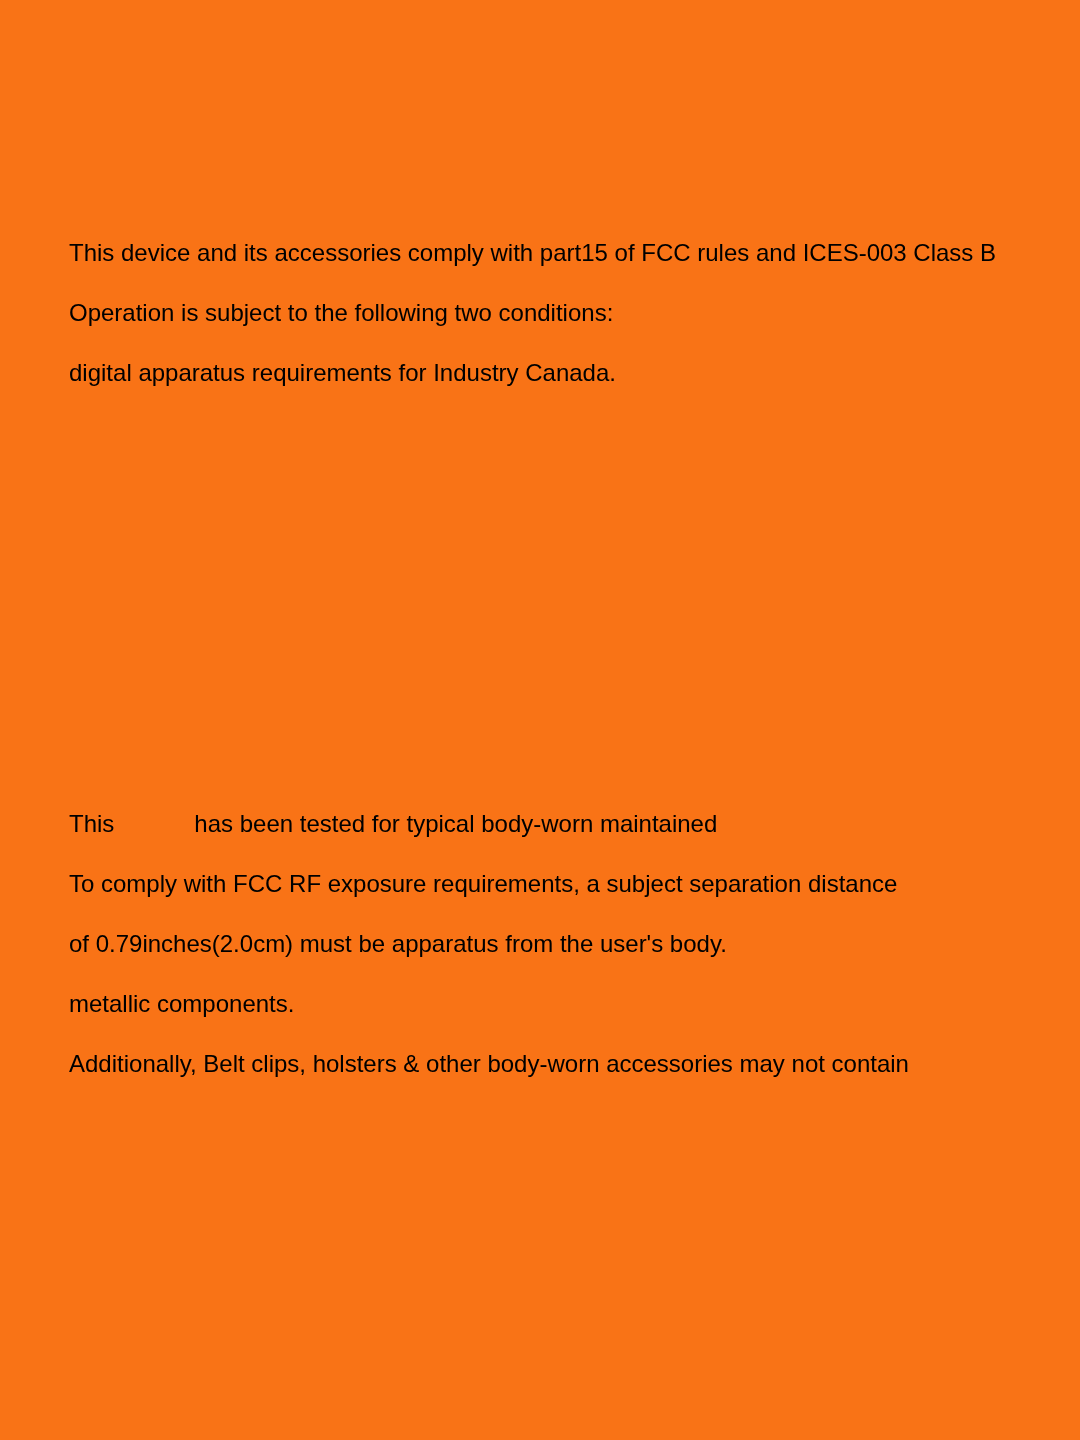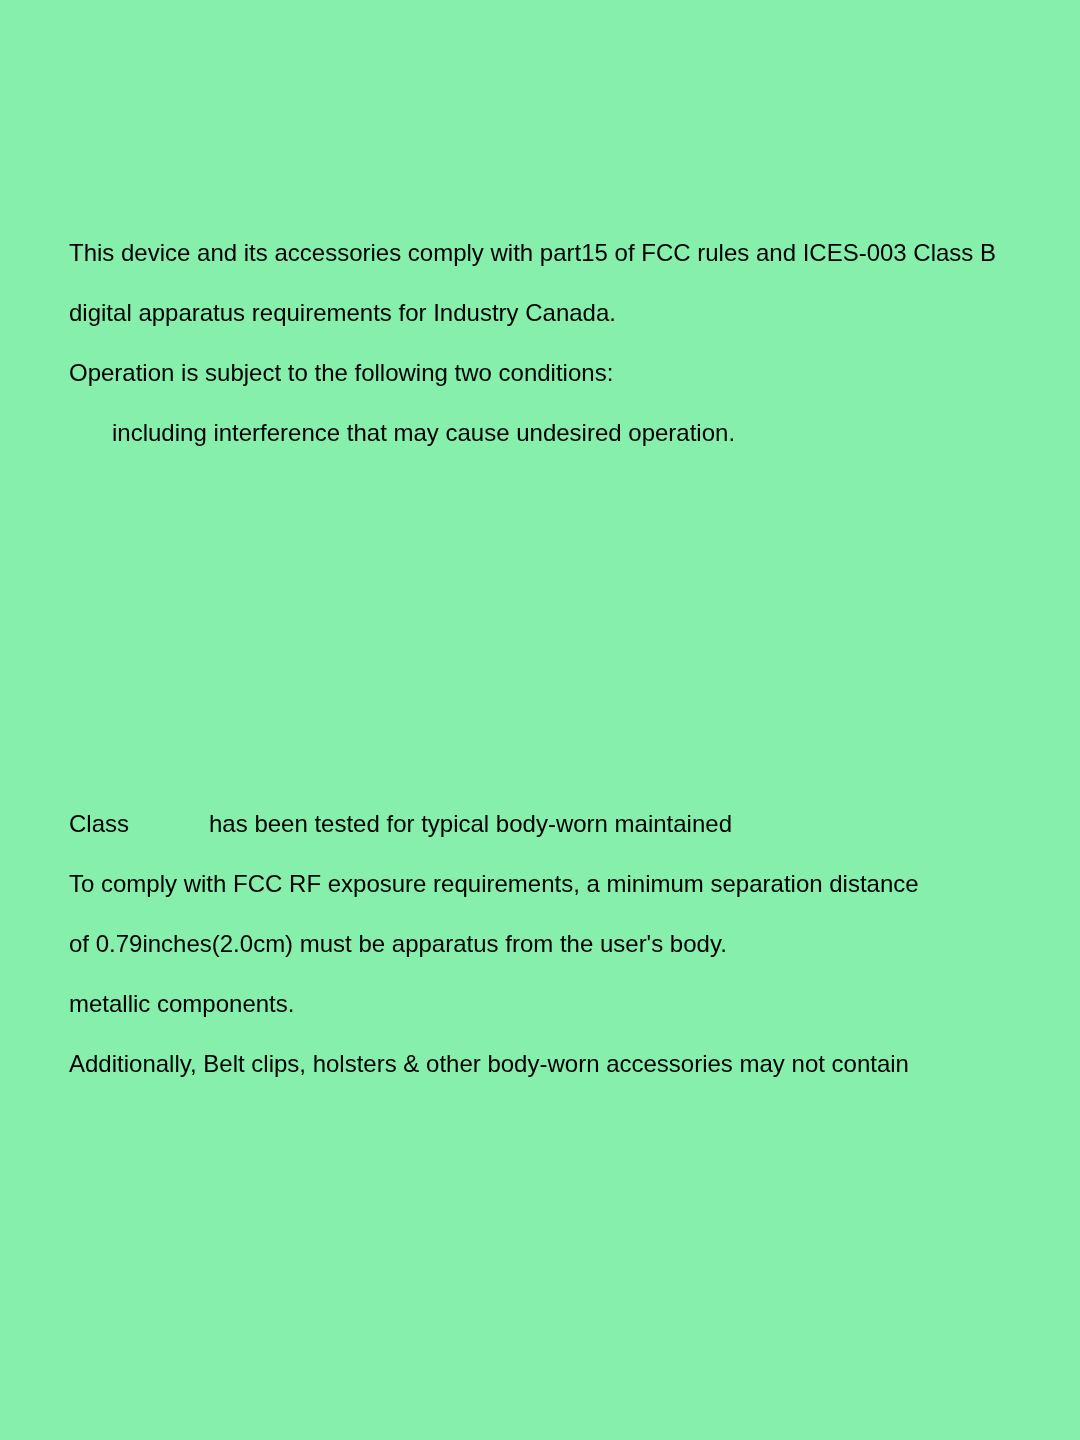--- a/index.html
+++ b/index.html
@@ -4,21 +4,21 @@
 <style>
   html, body {
     margin: 0;
     padding: 0;
     background: #ffffff;
   }
   .page {
     position: relative;
     width: 1080px;
     height: 1440px;
-    background: #86efac;
+    background: #f97316;
     color: #000000;
     font-family: "Liberation Sans", sans-serif;
     font-size: 24px;
     overflow: hidden;
   }
   .textblock {
     position: absolute;
     left: 69px;
     right: 20px;
   }
@@ -37,28 +37,27 @@
     height: 1px;
   }
 </style>
 </head>
 <body>
 
 <div class="page">
 
   <div class="textblock block-compliance">
     <div class="line">This device and its accessories comply with part15 of FCC rules and ICES-003 Class B</div>
+    <div class="line">Operation is subject to the following two conditions:</div>
     <div class="line">digital apparatus requirements for Industry Canada.</div>
-    <div class="line">Operation is subject to the following two conditions:</div>
-    <div class="line indent">including interference that may cause undesired operation.</div>
   </div>
 
   <div class="textblock block-rf">
     <div class="line">
-      <span>Class</span><span class="gap-spacer"></span><span>has been tested for typical body-worn maintained</span>
+      <span>This</span><span class="gap-spacer"></span><span>has been tested for typical body-worn maintained</span>
     </div>
-    <div class="line">To comply with FCC RF exposure requirements, a minimum separation distance</div>
+    <div class="line">To comply with FCC RF exposure requirements, a subject separation distance</div>
     <div class="line">of 0.79inches(2.0cm) must be apparatus from the user's body.</div>
     <div class="line">metallic components.</div>
     <div class="line">Additionally, Belt clips, holsters &amp; other body-worn accessories may not contain</div>
   </div>
 
 </div>
 
 </body></html>

